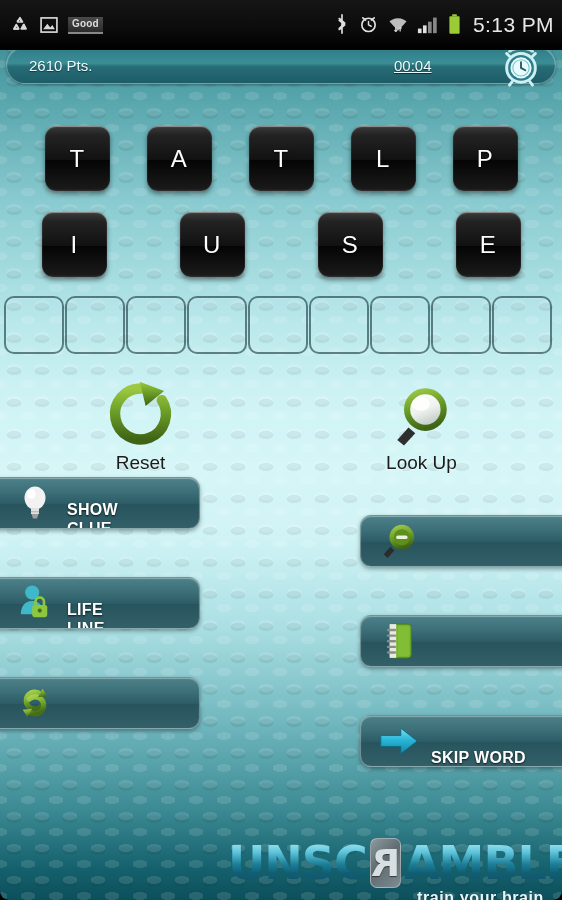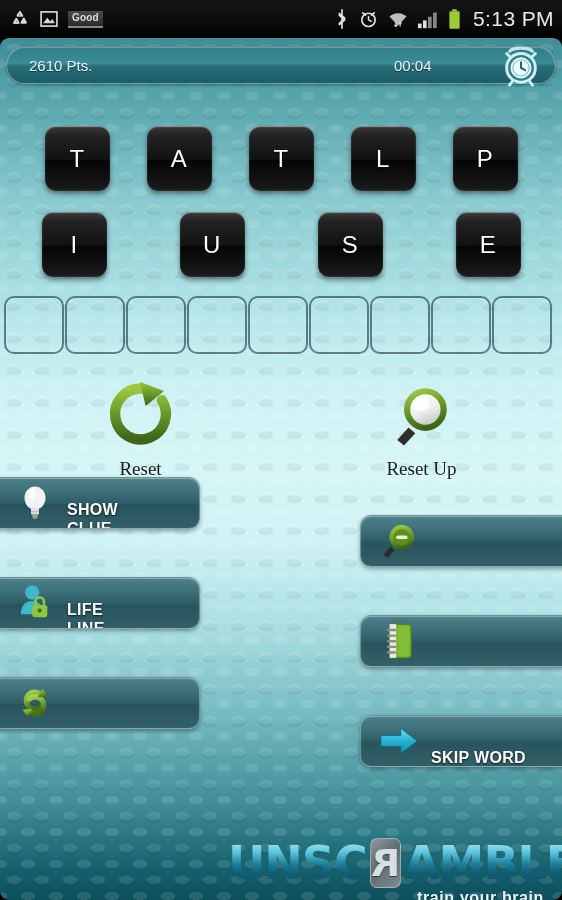--- a/index.html
+++ b/index.html
@@ -16,29 +16,29 @@
     position: relative;
     width: 562px;
     height: 900px;
     overflow: hidden;
   }
 
   
   .statusbar {
     position: absolute;
     top: 0; left: 0;
-    width: 562px; height: 38px;
+    width: 562px; height: 50px;
     background: linear-gradient(to bottom, #151515 0%, #0c0c0c 55%, #000 100%);
     display: flex;
     align-items: center;
     padding: 0 8px 0 10px;
     z-index: 50;
   }
   .sb-left { display: flex; align-items: center; gap: 9px; }
-  .sb-right { margin-left: auto; display: flex; align-items: center; gap: 9px; }
+  .sb-right { margin-left: auto; display: flex; align-items: flex-start; gap: 9px; }
   .sb-ico { display: block; }
   .good-badge {
     background: linear-gradient(to bottom,#4a4a4a,#2b2b2b);
     color: #ddd;
     font-size: 10px;
     font-weight: bold;
     padding: 1px 4px 3px;
     border-bottom: 2px solid #888;
     letter-spacing: .2px;
     line-height: 11px;
@@ -111,20 +111,21 @@
     font-size: 15px;
     margin-left: 22px;
     text-shadow: 0 1px 1px rgba(0,0,0,.5);
   }
   .timer-text {
     color: #eafcff;
     font-size: 15px;
     position: absolute;
     left: 387px;
     text-shadow: 0 1px 1px rgba(0,0,0,.5);
+    text-decoration: underline;
   }
   .clock-icon {
     position: absolute;
     right: 11px;
     top: -5px;
   }
 
   
   .tile-row {
     position: absolute;
@@ -185,24 +186,23 @@
     align-items: center;
     cursor: pointer;
   }
   .action .glyph {
     height: 76px;
     display: flex;
     align-items: center;
     justify-content: center;
   }
   .action .lbl {
-    margin-top: 6px;
     font-size: 19px;
     color: #1b1b1b;
-    font-family: Liberation Serif, serif;
+    font-family: Liberation Sans, sans-serif;
     text-shadow: 0 1px 0 rgba(255,255,255,.45);
   }
 
   
   .optbtn {
     position: absolute;
     height: 52px;
     border-radius: 11px;
     background: linear-gradient(to bottom, #4d8189 0%, #3c6f78 28%, #2c5b64 52%, #27545d 53%, #325f68 100%);
     border: 1px solid rgba(255,255,255,.32);
@@ -416,21 +416,21 @@
                 <stop offset="60%" stop-color="#eef2ef"></stop>
                 <stop offset="100%" stop-color="#c9d2cc"></stop>
               </linearGradient>
             </defs>
             <path d="M20 44 L10 55 L16 60 L26 49 Z" fill="#2e2e2e"></path>
             <circle cx="35" cy="28" r="19" fill="url(#grn2)"></circle>
             <circle cx="35" cy="28" r="13.5" fill="url(#glassg)"></circle>
             <ellipse cx="31" cy="23" rx="8" ry="6" fill="#ffffff" opacity=".85"></ellipse>
           </svg>
         </div>
-        <div class="lbl">Reset Up</div>
+        <div class="lbl">Look Up</div>
       </div>
 
 
     </div>
 
     <div class="optbtn left" style="top:439px">
       <div class="ic">
         <svg width="28" height="36" viewBox="0 0 28 36">
           <ellipse cx="14" cy="13" rx="10.5" ry="11.5" fill="#f2f2f2"></ellipse>
           <ellipse cx="10.5" cy="9" rx="4" ry="5" fill="#ffffff"></ellipse>

